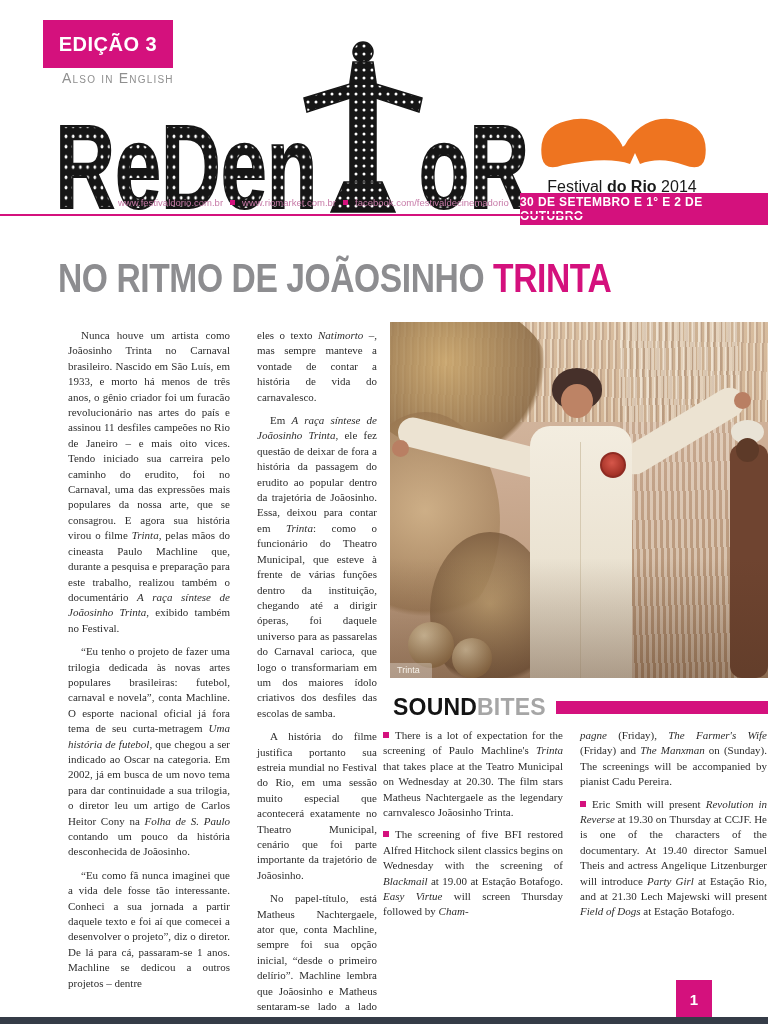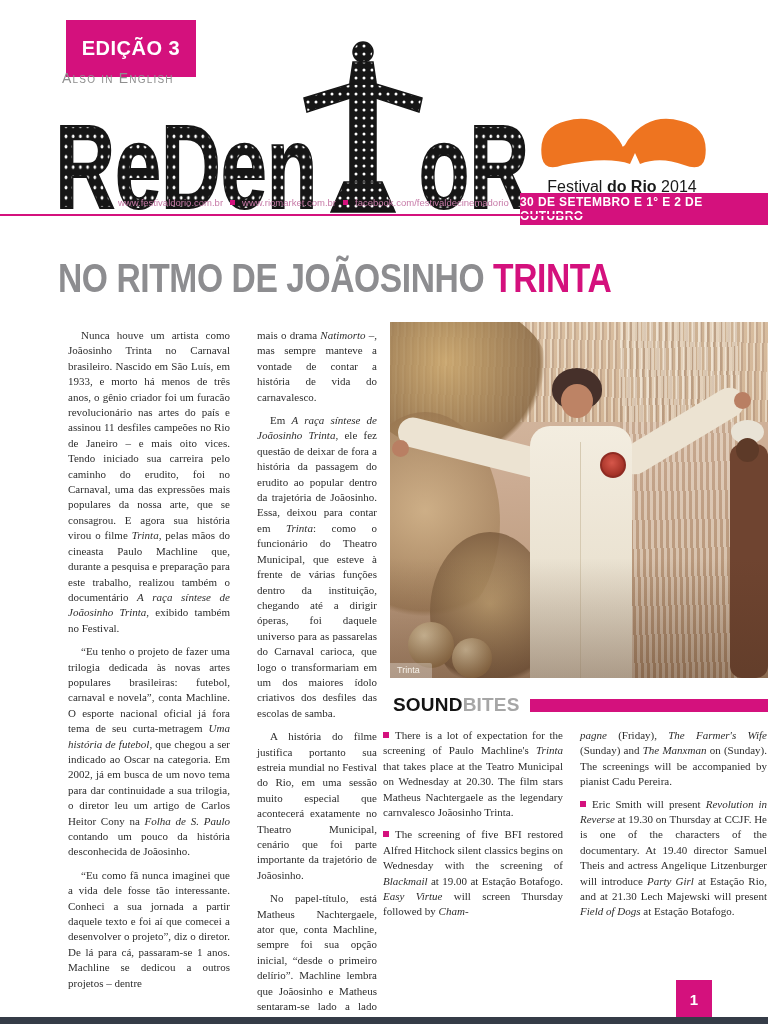--- a/index.html
+++ b/index.html
@@ -1,19 +1,19 @@
 <!DOCTYPE html>
 <html lang="pt-BR"><head>
 <meta charset="utf-8">
 <style>
   html,body{margin:0;padding:0;background:#fff;}
   .page{position:relative;width:768px;height:1024px;background:#fff;overflow:hidden;
         font-family:"Liberation Serif",serif;color:#2d2d2d;}
   
-  .badge{position:absolute;left:66px;top:20px;width:130px;height:57px;background:#d4117d;
+  .badge{position:absolute;left:43px;top:20px;width:130px;height:48px;background:#d4117d;
          color:#fff;font-family:"Liberation Sans",sans-serif;font-weight:bold;font-size:20px;
          display:flex;align-items:center;justify-content:center;letter-spacing:.5px;}
   .also{position:absolute;left:62px;top:70px;font-family:"Liberation Sans",sans-serif;
         font-variant:small-caps;color:#8f8f8f;font-size:14px;letter-spacing:1.2px;}
   .logo-svg{position:absolute;left:48px;top:34px;}
   .fest{position:absolute;left:524px;top:112px;width:196px;text-align:center;
         font-family:"Liberation Sans",sans-serif;}
   .fest .mask{display:block;margin:0 auto;}
   .fest .l1{font-size:16px;color:#1a1a1a;margin-top:2px;}
   .fest .l1 b{font-weight:bold;}
@@ -68,21 +68,21 @@
   .rperson{left:340px;top:122px;width:38px;height:234px;border-radius:12px;background:#6f4430;}
   .turban{left:341px;top:98px;width:33px;height:24px;border-radius:50%;background:#e9e3d6;}
   .rface{left:346px;top:116px;width:23px;height:24px;border-radius:50%;background:#5d3a28;}
   .pshade{left:0;bottom:0;width:100%;height:120px;
           background:linear-gradient(180deg,rgba(0,0,0,0),rgba(80,52,34,.38));}
   .caption{left:0;bottom:0;background:rgba(255,255,255,.3);color:#f7f2ea;
            font-family:"Liberation Sans",sans-serif;font-size:9px;padding:2px 12px 3px 7px;
            border-top-right-radius:2px;}
   
   .sbhead{position:absolute;left:393px;top:694px;right:0;display:flex;align-items:center;
-          font-family:"Liberation Sans",sans-serif;font-weight:900;font-size:19px;letter-spacing:.2px;}
+          font-family:"Liberation Sans",sans-serif;font-weight:900;font-size:23px;letter-spacing:.2px;}
   .sbhead .b{color:#141414;}
   .sbhead .g{color:#a6a6a6;}
   .sbhead .bar{flex:1;height:13px;background:#d4117d;margin-left:10px;}
   .bites{position:absolute;top:728px;font-size:11px;line-height:15.4px;text-align:justify;}
   .bitesL{left:383px;width:180px;}
   .bitesR{left:580px;width:187px;}
   .bites p{margin:0 0 7px 0;}
   .sq{display:inline-block;width:6px;height:6px;background:#d4117d;margin-right:6px;
       vertical-align:1px;}
   
@@ -141,21 +141,21 @@
     <span>NO RITMO DE JOÃOSINHO </span><span class="hl">TRINTA</span>
   </h1>
 
   <div class="cols">
     <div class="col col1">
         <p><span>Nunca houve um artista como Joãosinho Trinta no Carnaval brasileiro. Nascido em São Luís, em 1933, e morto há menos de três anos, o gênio criador foi um furacão revolucionário nas artes do país e assinou 11 desfiles campeões no Rio de Janeiro – e mais oito vices. Tendo iniciado sua carreira pelo caminho do erudito, foi no Carnaval, uma das expressões mais populares da nossa arte, que se consagrou. E agora sua história virou o filme </span><em>Trinta</em><span>, pelas mãos do cineasta Paulo Machline que, durante a pesquisa e preparação para este trabalho, realizou também o documentário </span><em>A raça síntese de Joãosinho Trinta</em><span>, exibido também no Festival.</span></p>
         <p><span>“Eu tenho o projeto de fazer uma trilogia dedicada às novas artes populares brasileiras: futebol, carnaval e novela”, conta Machline. O esporte nacional oficial já fora tema de seu curta-metragem </span><em>Uma história de futebol</em><span>, que chegou a ser indicado ao Oscar na categoria. Em 2002, já em busca de um novo tema para dar continuidade a sua trilogia, o diretor leu um artigo de Carlos Heitor Cony na </span><em>Folha de S. Paulo</em><span> contando um pouco da história desconhecida de Joãosinho.</span></p>
         <p><span>“Eu como fã nunca imaginei que a vida dele fosse tão interessante. Conheci a sua jornada a partir daquele texto e foi aí que comecei a desenvolver o projeto”, diz o diretor. De lá para cá, passaram-se 1 anos. Machline se dedicou a outros projetos – dentre</span></p>
       </div>
     <div class="col col2">
-        <p class="noindent"><span>mais o drama </span><em>Natimorto</em><span> –, mas sempre manteve a vontade de contar a história de vida do carnavalesco.</span></p>
+        <p class="noindent"><span>eles o texto </span><em>Natimorto</em><span> –, mas sempre manteve a vontade de contar a história de vida do carnavalesco.</span></p>
         <p><span>Em </span><em>A raça síntese de Joãosinho Trinta</em><span>, ele fez questão de deixar de fora a história da passagem do erudito ao popular dentro da trajetória de Joãosinho. Essa, deixou para contar em </span><em>Trinta</em><span>: como o funcionário do Theatro Municipal, que esteve à frente de várias funções dentro da instituição, chegando até a dirigir óperas, foi daquele universo para as passarelas do Carnaval carioca, que logo o transformariam em um dos maiores ídolo criativos dos desfiles das escolas de samba.</span></p>
         <p><span>A história do filme justifica portanto sua estreia mundial no Festival do Rio, em uma sessão muito especial que acontecerá exatamente no Theatro Municipal, cenário que foi parte importante da trajetório de Joãosinho.</span></p>
         <p><span>No papel-título, está Matheus Nachtergaele, ator que, conta Machline, sempre foi sua opção inicial, “desde o primeiro delírio”. Machline lembra que Joãosinho e Matheus sentaram-se lado a lado para assistir à exibição de seu documentário no Festival do Rio, em 2009.</span></p>
         <p><span>Joãosinho está de volta ao palco do Municipal, encarnado por Nachtergaele, em </span><em>Trinta</em><span>, o filme de Paulo Machline que é sua homenagem a uma das maiores lendas da arte brasileira no século XX. A sessão, exibição única dentro do Festival, é aberta ao público e acontece na quinta-feira, dia 1º, às 20h30.</span></p>
       </div>
   </div>
 
   <div class="photo">
     <div class="tinsel"></div>
     <div class="silver"></div>
@@ -183,20 +183,20 @@
   <div class="sbhead">
     <span class="b">SOUND</span>
       <span class="g">BITES</span>
     <span class="bar"></span>
   </div>
   <div class="bites bitesL">
       <p><span class="sq"></span><span>There is a lot of expectation for the screening of Paulo Machline's </span><em>Trinta</em><span> that takes place at the Teatro Municipal on Wednesday at 20.30. The film stars Matheus Nachtergaele as the legendary carnvalesco Joãosinho Trinta.</span></p>
       <p><span class="sq"></span><span>The screening of five BFI restored Alfred Hitchock silent classics begins on Wednesday with the screening of </span><em>Blackmail</em><span> at 19.00 at Estação Botafogo. </span><em>Easy Virtue</em><span> will screen Thursday followed by </span><em>Cham-</em></p>
     </div>
   <div class="bites bitesR">
-      <p><em>pagne</em><span> (Friday), </span><em>The Farmer's Wife</em><span> (Sunday) and </span><em>The Manxman</em><span> on (Sunday). The screenings will be accompanied by pianist Cadu Pereira.</span></p>
+      <p><em>pagne</em><span> (Friday), </span><em>The Farmer's Wife</em><span> (Friday) and </span><em>The Manxman</em><span> on (Sunday). The screenings will be accompanied by pianist Cadu Pereira.</span></p>
       <p><span class="sq"></span><span>Eric Smith will present </span><em>Revolution in Reverse</em><span> at 19.30 on Thursday at CCJF. He is one of the characters of the documentary. At 19.40 director Samuel Theis and actress Angelique Litzenburger will introduce </span><em>Party Girl</em><span> at Estação Rio, and at 21.30 Lech Majewski will present </span><em>Field of Dogs</em><span> at Estação Botafogo.</span></p>
     </div>
 
   <div class="pagenum">1</div>
   <div class="bottombar"></div>
 
 </div>
 
 </body></html>

